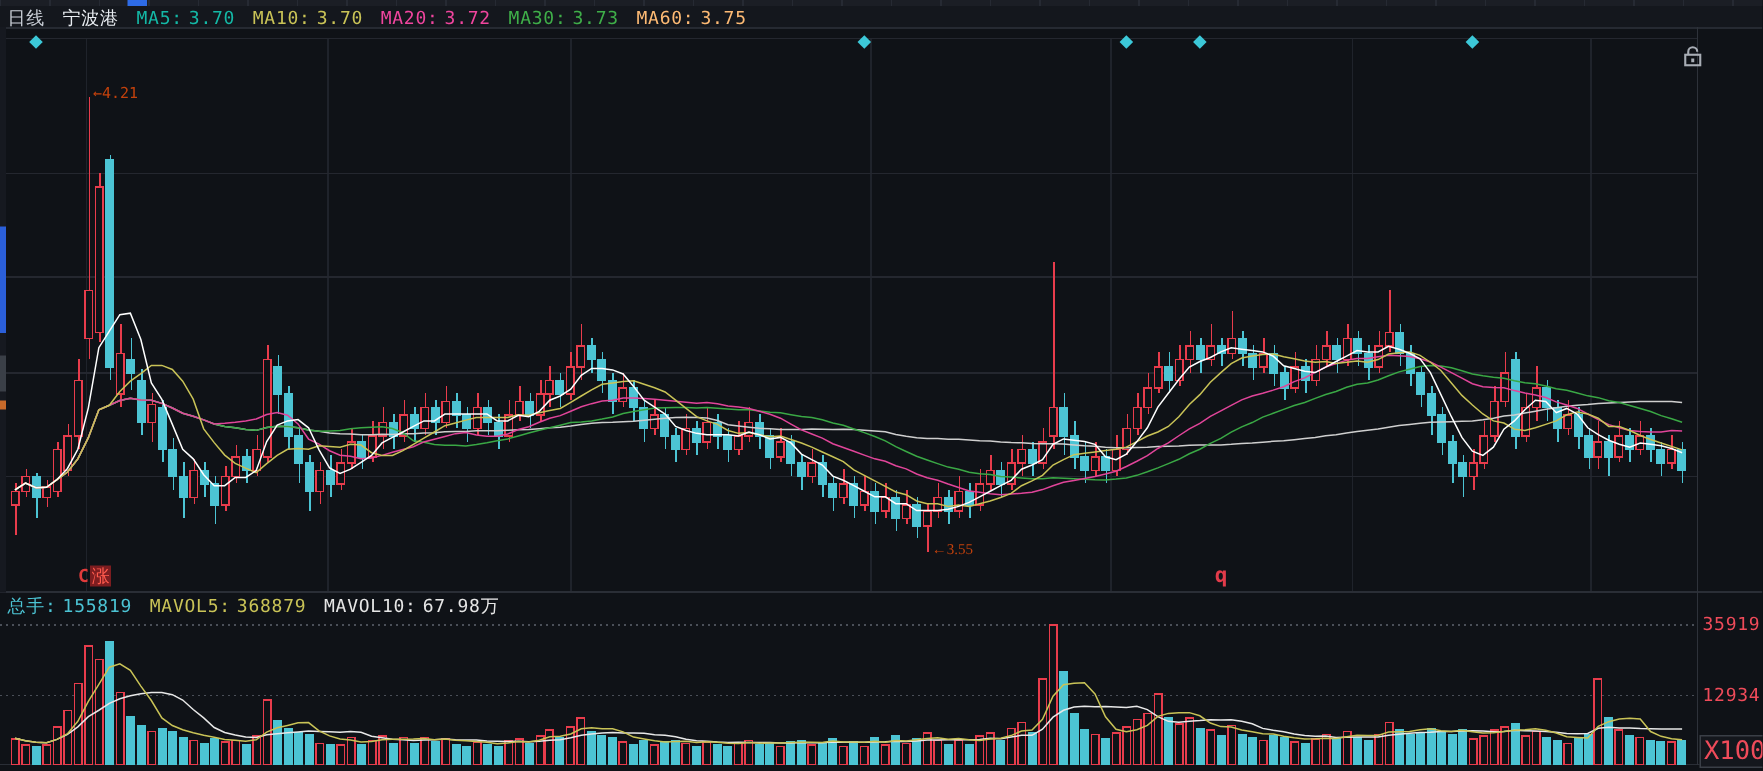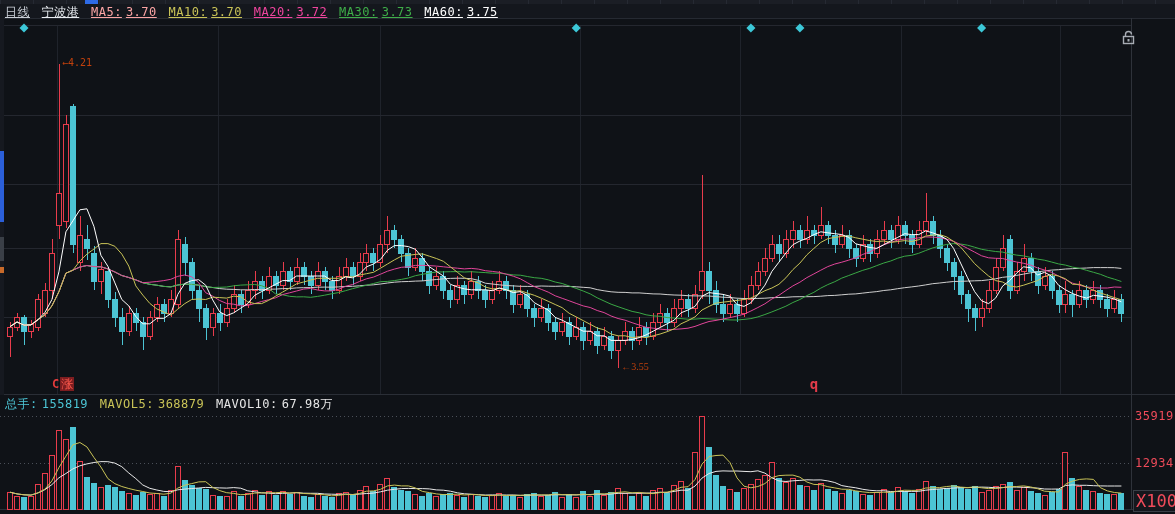--- a/index.html
+++ b/index.html
@@ -5,23 +5,23 @@
   html,body{margin:0;padding:0;background:#0f1217;}
   body{width:1175px;height:514px;overflow:hidden;
        font-family:"DejaVu Sans Mono","DejaVu Sans",monospace;}
   .screen{position:relative;width:1175px;height:514px;background:#0f1217;}
   .header-band{position:absolute;left:0;top:0;width:1175px;height:18px;background:#14171d;}
   .top-ruler{position:absolute;left:0;top:0;width:1175px;height:4px;background:#1b1e25;
     background-image:repeating-linear-gradient(90deg,#262a33 0 1px,#1b1e25 1px 33px);}
   .top-ruler .thumb{position:absolute;left:85px;top:0;width:13px;height:4px;background:#2e6be6;}
   #plot{position:absolute;left:0;top:0;}
   .header{position:absolute;left:5px;top:4px;font-size:12px;letter-spacing:.5px;white-space:nowrap;z-index:5;}
-  .header span{margin-right:4px;text-decoration:underline;}
+  .header span{margin-right:4px;}
   .grey{color:#c9ced6}.w{color:#e9edf2}
-  .ma5{color:#fca5a5}.ma10{color:#c9c357}.ma20{color:#f0459e}.ma30{color:#3fae49}.ma60{color:#ffffff}
+  .ma5{color:#14b8a6}.ma10{color:#c9c357}.ma20{color:#f0459e}.ma30{color:#3fae49}.ma60{color:#fdba74}
   .date-range{position:absolute;top:31px;left:966px;color:#e3e7eb;font-size:13px;letter-spacing:.3px;
     border-bottom:1px solid #dfe3e8;padding-bottom:1px;z-index:6;}
   .lock{position:absolute;left:1121px;top:30px;z-index:6;}
   .price-axis{position:absolute;left:1135px;top:0;width:40px;height:514px;z-index:4;}
   .price-axis span, .vol-axis span{position:absolute;left:0;color:#ef4b5a;font-size:12px;letter-spacing:.5px;}
   .vol-axis{position:absolute;left:1135px;top:0;width:40px;height:368px;z-index:4;}
   .x100{position:absolute;left:1133px;top:490px;color:#ef4b5a;font-size:17px;
     border:1px solid #3a3f47;padding:0 2px;background:#14171d;z-index:5;}
   .vol-header{position:absolute;left:5px;top:396px;font-size:12px;letter-spacing:.5px;white-space:nowrap;z-index:5;}
   .vol-header span{margin-right:4px;}

